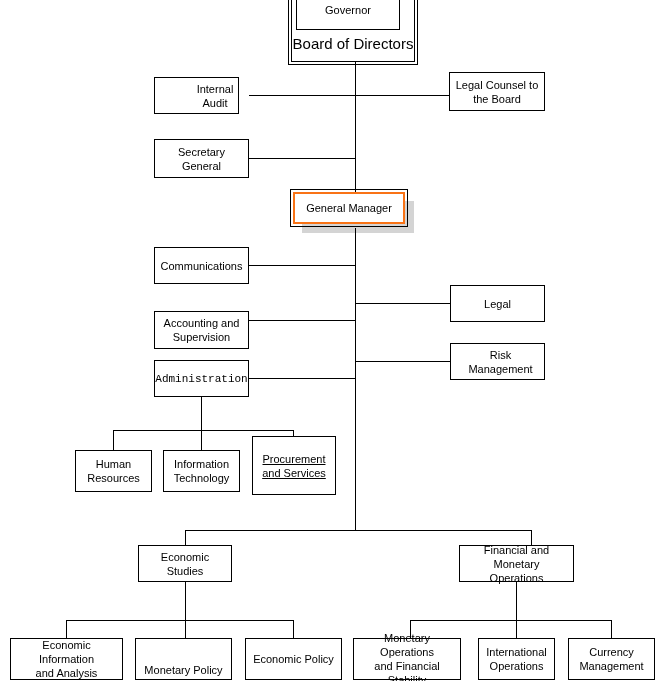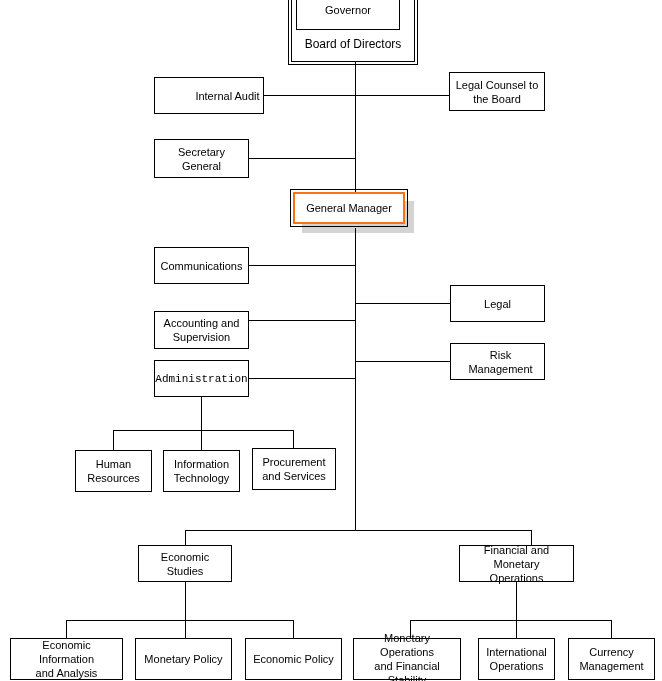--- a/index.html
+++ b/index.html
@@ -90,21 +90,21 @@
   }
   #board-label {
     position: absolute;
     left: 0;
     right: 0;
     top: 36px;
     height: 24px;
     display: flex;
     align-items: center;
     justify-content: center;
-    font-size: 12px;
+    font-size: 15px;
     line-height: 14px;
   }
   #governance-shadow {
     position: absolute;
     left: 8px;
     top: 8px;
     width: 124px;
     height: 66px;
     background: #d4d4d4;
     z-index: -1;
@@ -127,21 +127,21 @@
   </div>
 
   <div class="line vline" style="left:355px; top:62px; height:130px;"></div>
 
   <div class="line hline" style="left:249px; top:95px; width:107px;"></div>
 
   <div class="line hline" style="left:355px; top:95px; width:95px;"></div>
 
   <div class="line hline" style="left:249px; top:158px; width:107px;"></div>
 
-  <div class="box" style="left:154px; top:77px; width:110px; height:37px;padding-left:40px;">
+  <div class="box" style="left:154px; top:77px; width:85px; height:37px;padding-left:40px;">
     <span class="label">Internal Audit</span>
   </div>
 
   <div class="box" style="left:449px; top:72px; width:96px; height:39px; flex-direction:column;">
     <span class="label">Legal Counsel to</span>
     <span class="label">the Board</span>
   </div>
 
   <div class="box" style="left:154px; top:139px; width:95px; height:39px; flex-direction:column;">
     <span class="label">Secretary General</span>
@@ -191,21 +191,21 @@
   <div class="line vline" style="left:293px; top:430px; height:20px;"></div>
 
   <div class="box" style="left:75px; top:450px; width:77px; height:42px; flex-direction:column;">
     <span class="label">Human</span>
     <span class="label">Resources</span>
   </div>
   <div class="box" style="left:163px; top:450px; width:77px; height:42px; flex-direction:column;">
     <span class="label">Information</span>
     <span class="label">Technology</span>
   </div>
-  <div class="box" style="left:252px; top:448px; width:84px; height:42px; flex-direction:column;">
+  <div class="box" style="left:252px; top:436px; width:84px; height:59px; flex-direction:column;text-decoration:underline;">
     <span class="label">Procurement</span>
     <span class="label">and Services</span>
   </div>
 
   <div class="line hline" style="left:185px; top:530px; width:347px;"></div>
   <div class="line vline" style="left:185px; top:530px; height:15px;"></div>
   <div class="line vline" style="left:531px; top:530px; height:15px;"></div>
 
   <div class="box" style="left:138px; top:545px; width:94px; height:37px;">
     <span class="label">Economic Studies</span>
@@ -219,21 +219,21 @@
   <div class="line vline" style="left:185px; top:582px; height:38px;"></div>
   <div class="line hline" style="left:66px; top:620px; width:228px;"></div>
   <div class="line vline" style="left:66px; top:620px; height:18px;"></div>
   <div class="line vline" style="left:185px; top:620px; height:18px;"></div>
   <div class="line vline" style="left:293px; top:620px; height:18px;"></div>
 
   <div class="box" style="left:10px; top:638px; width:113px; height:42px; flex-direction:column;">
     <span class="label">Economic Information</span>
     <span class="label">and Analysis</span>
   </div>
-  <div class="box" style="left:135px; top:638px; width:97px; height:42px;">
+  <div class="box" style="left:135px; top:638px; width:97px; height:42px;align-items:flex-end;">
     <span class="label">Monetary Policy</span>
   </div>
   <div class="box" style="left:245px; top:638px; width:97px; height:42px;">
     <span class="label">Economic Policy</span>
   </div>
 
   <div class="line vline" style="left:516px; top:582px; height:38px;"></div>
   <div class="line hline" style="left:410px; top:620px; width:202px;"></div>
   <div class="line vline" style="left:410px; top:620px; height:18px;"></div>
   <div class="line vline" style="left:516px; top:620px; height:18px;"></div>

